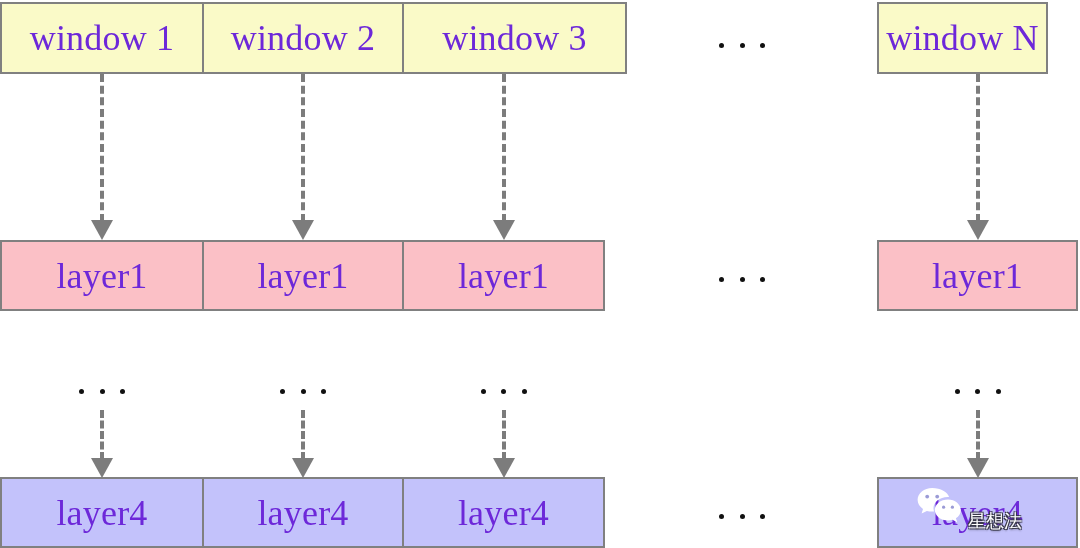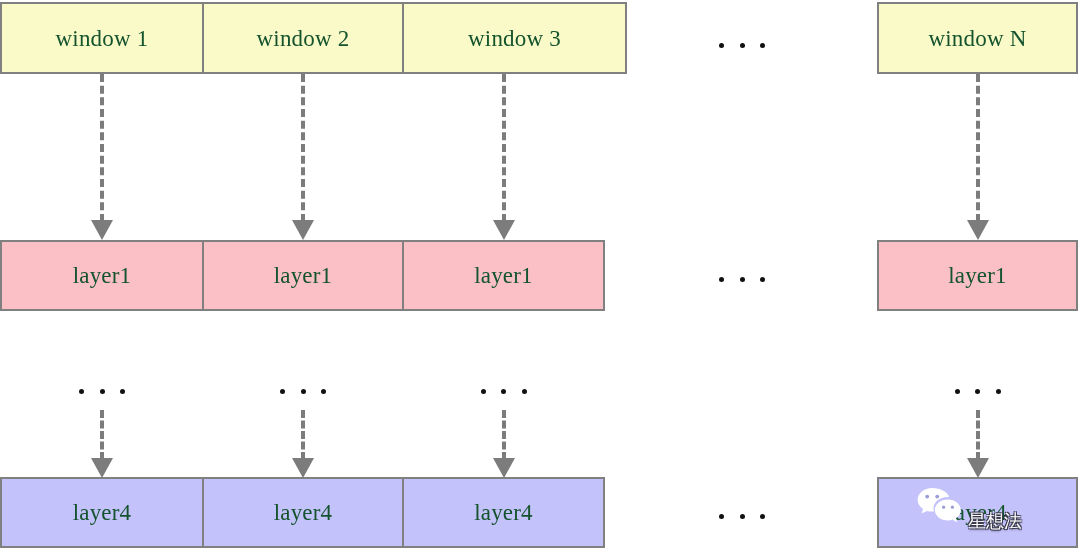--- a/index.html
+++ b/index.html
@@ -23,22 +23,22 @@
     height: 548px;
   }
 
   .node {
     position: absolute;
     box-sizing: border-box;
     border: 2px solid #808080;
     display: flex;
     align-items: center;
     justify-content: center;
-    color: #14532d;
-    font-size: 23px;
+    color: #6d28d9;
+    font-size: 36px;
     line-height: 1;
     letter-spacing: 0.2px;
     white-space: nowrap;
   }
 
   .node.yellow  { background: #FAFAC8; }
   .node.pink    { background: #FBC0C6; }
   .node.lav     { background: #C3C2FB; }
 
   
@@ -104,21 +104,21 @@
   }
   #watermark svg { display: block; }
 </style>
 </head>
 <body>
 
 <div id="diagram">
     <div class="node yellow" style="left: 0px; top: 2px; width: 204px; height: 72px;">window 1</div>
     <div class="node yellow" style="left: 202px; top: 2px; width: 202px; height: 72px; text-align: center;">window 2</div>
     <div class="node yellow" style="left: 402px; top: 2px; width: 225px; height: 72px;">window 3</div>
-    <div class="node yellow" style="left: 877px; top: 2px; width: 201px; height: 72px;">window N</div>
+    <div class="node yellow" style="left: 877px; top: 2px; width: 171px; height: 72px;">window N</div>
     <div class="node pink" style="left: 0px; top: 240px; width: 204px; height: 71px;">layer1</div>
     <div class="node pink" style="left: 202px; top: 240px; width: 202px; height: 71px;">layer1</div>
     <div class="node pink" style="left: 402px; top: 240px; width: 203px; height: 71px;">layer1</div>
     <div class="node pink" style="left: 877px; top: 240px; width: 201px; height: 71px;">layer1</div>
     <div class="node lav" style="left: 0px; top: 477px; width: 204px; height: 71px;">layer4</div>
     <div class="node lav" style="left: 202px; top: 477px; width: 202px; height: 71px;">layer4</div>
     <div class="node lav" style="left: 402px; top: 477px; width: 203px; height: 71px;">layer4</div>
     <div class="node lav" style="left: 877px; top: 477px; width: 201px; height: 71px;">layer4</div>
     <div class="arrow" style="left: 90px; top: 74px; width: 24px; height: 166px;">
       <div class="shaft" style="height: 148px;"></div>

